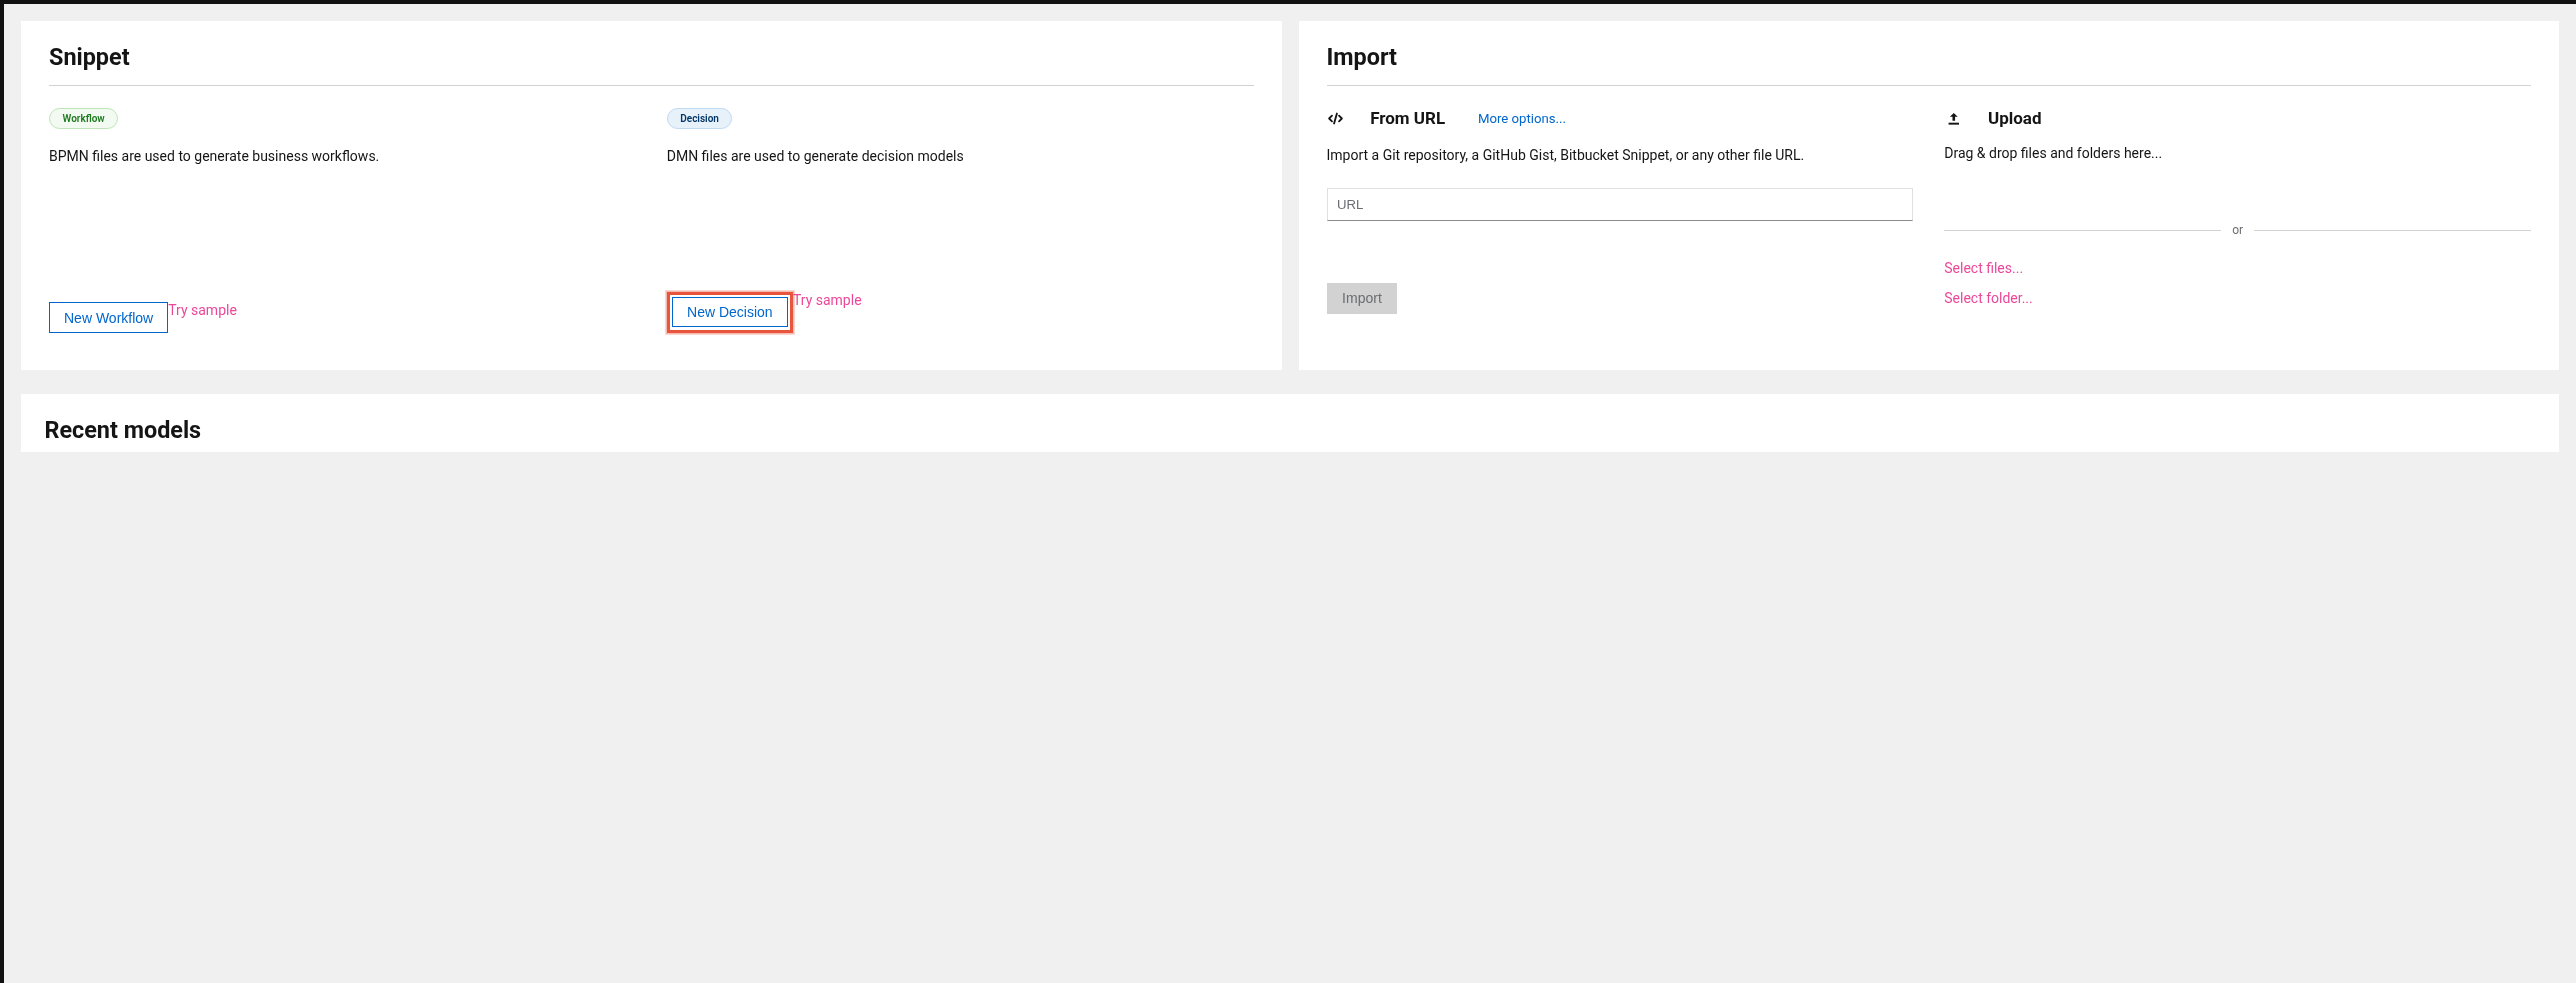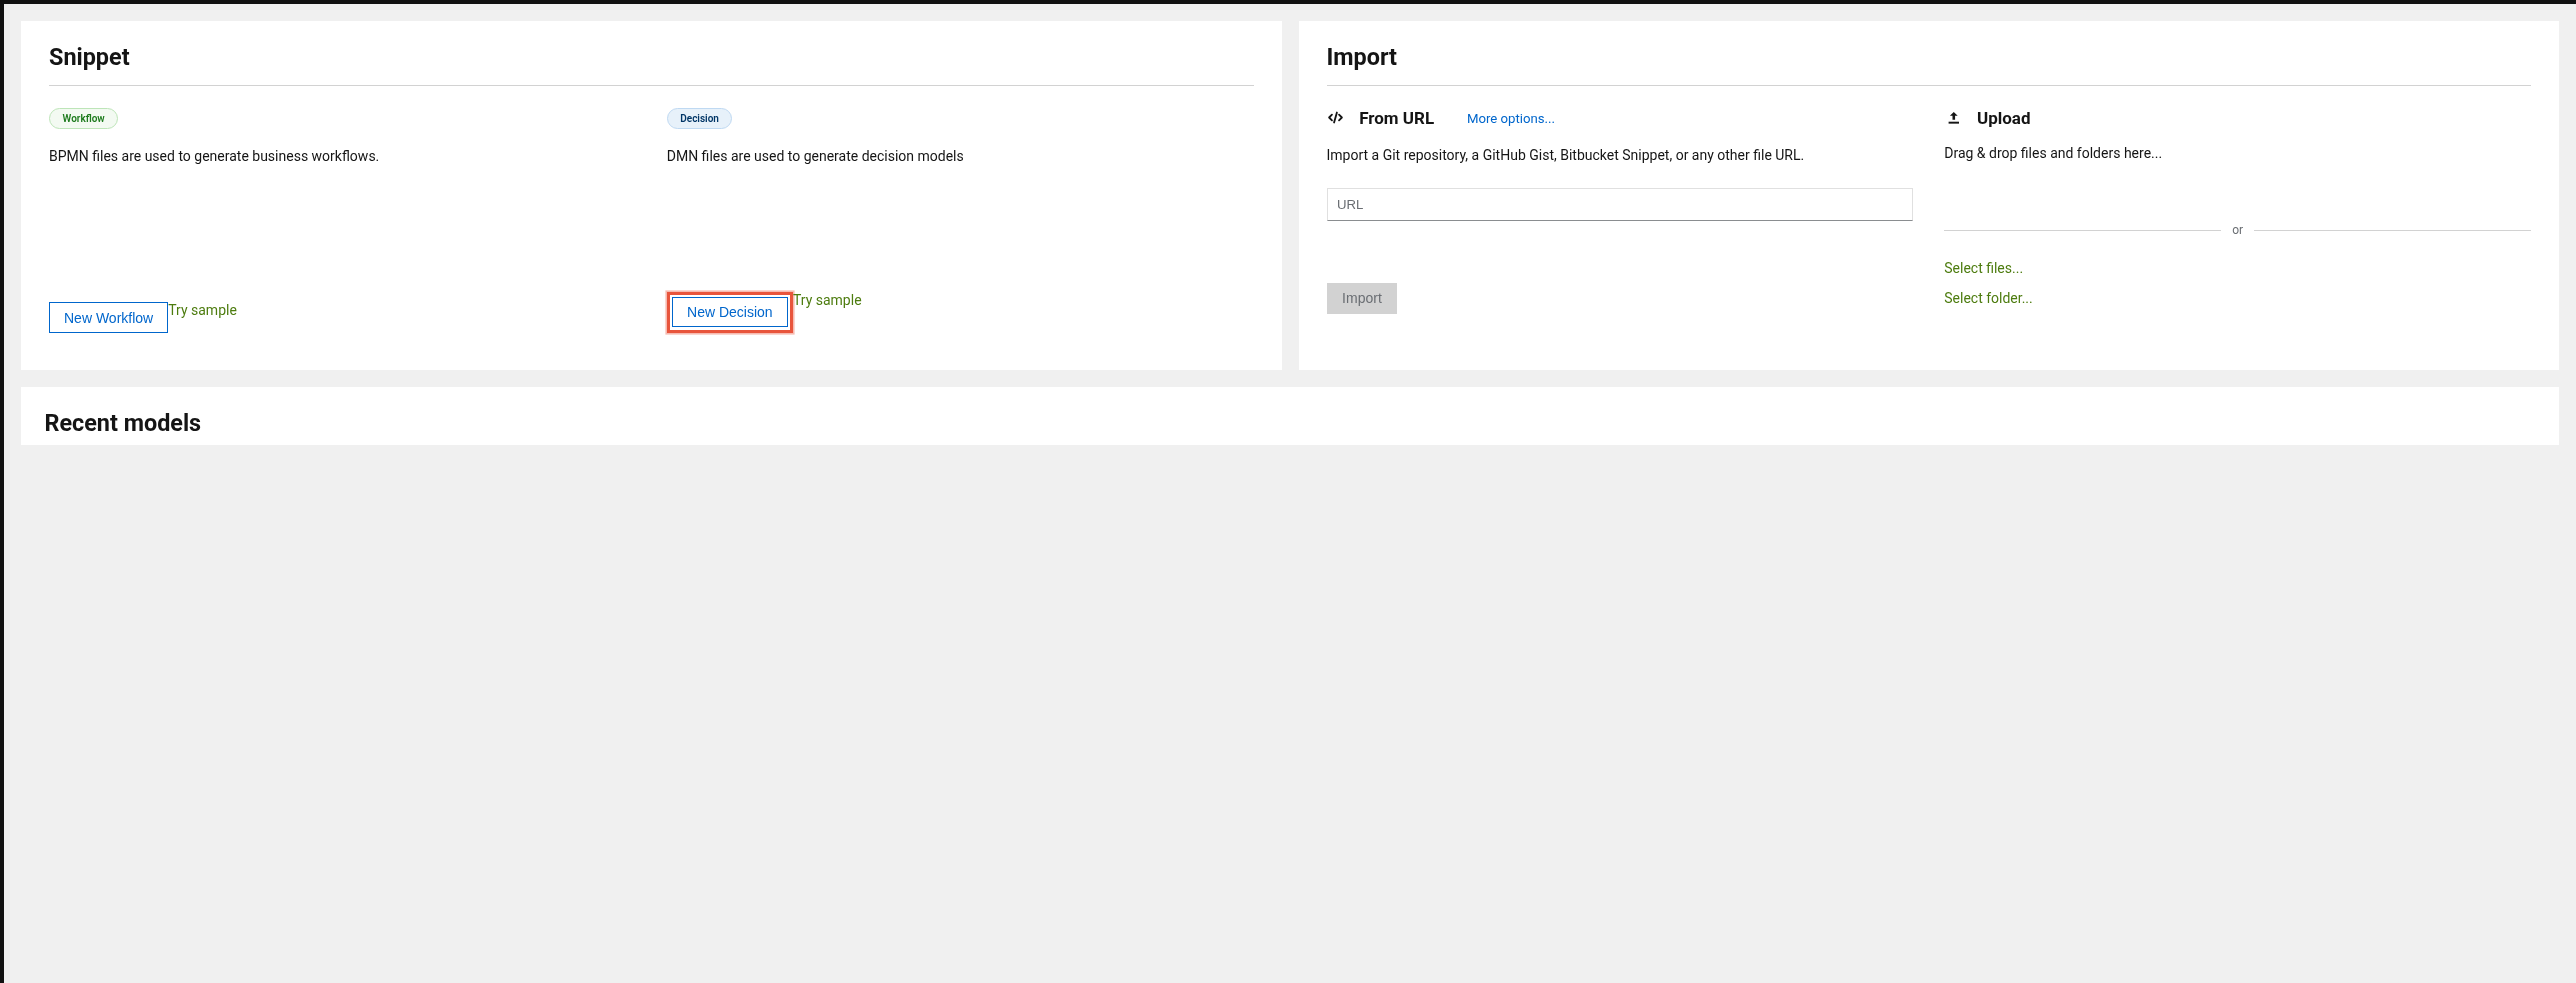--- a/index.html
+++ b/index.html
@@ -89,21 +89,21 @@
   .highlight-box {
     border: 3.9px solid #e8553c;
     box-shadow: 0 0 0 1.6px rgba(232,85,60,0.4);
     padding: 2.3px;
     display: inline-block;
     margin-bottom: 9.4px;
     align-self: flex-start;
   }
   .highlight-box .btn-outline { margin-bottom: 0; }
   .link {
-    color: #4d7c0f;
+    color: #ec4899;
     font-size: 14px;
     text-decoration: none;
     cursor: pointer;
   }
   
   .import-cols {
     display: flex;
     gap: 31px;
   }
   .import-col {
@@ -114,22 +114,22 @@
   .import-header {
     display: flex;
     align-items: center;
     gap: 9.4px;
     margin-bottom: 17px;
   }
   .import-header h3 {
     font-size: 17px;
     font-weight: 700;
     display: flex;
-    align-items: flex-start;
-    gap: 14px;
+    align-items: flex-end;
+    gap: 25px;
   }
   .icon-code, .icon-upload {
     width: 18.7px;
     height: 18.7px;
     display: inline-flex;
     align-items: center;
     justify-content: center;
   }
   .more-options {
     font-size: 13.2px;
@@ -177,21 +177,21 @@
   }
   .or-sep::before, .or-sep::after {
     content: "";
     flex: 1;
     border-top: 0.8px solid #d2d2d2;
   }
   .upload-links { display:flex; flex-direction:column; gap:14px; }
   
   .recent-panel {
     background: #fff;
-    margin: 17px 17px 0 17px;
+    margin: 24px 17px 0 17px;
     padding: 22px 23.4px 7.8px 23.4px;
   }
   .recent-title {
     font-size: 23.4px;
     font-weight: 700;
   }
 </style>
 </head>
 <body>
 

